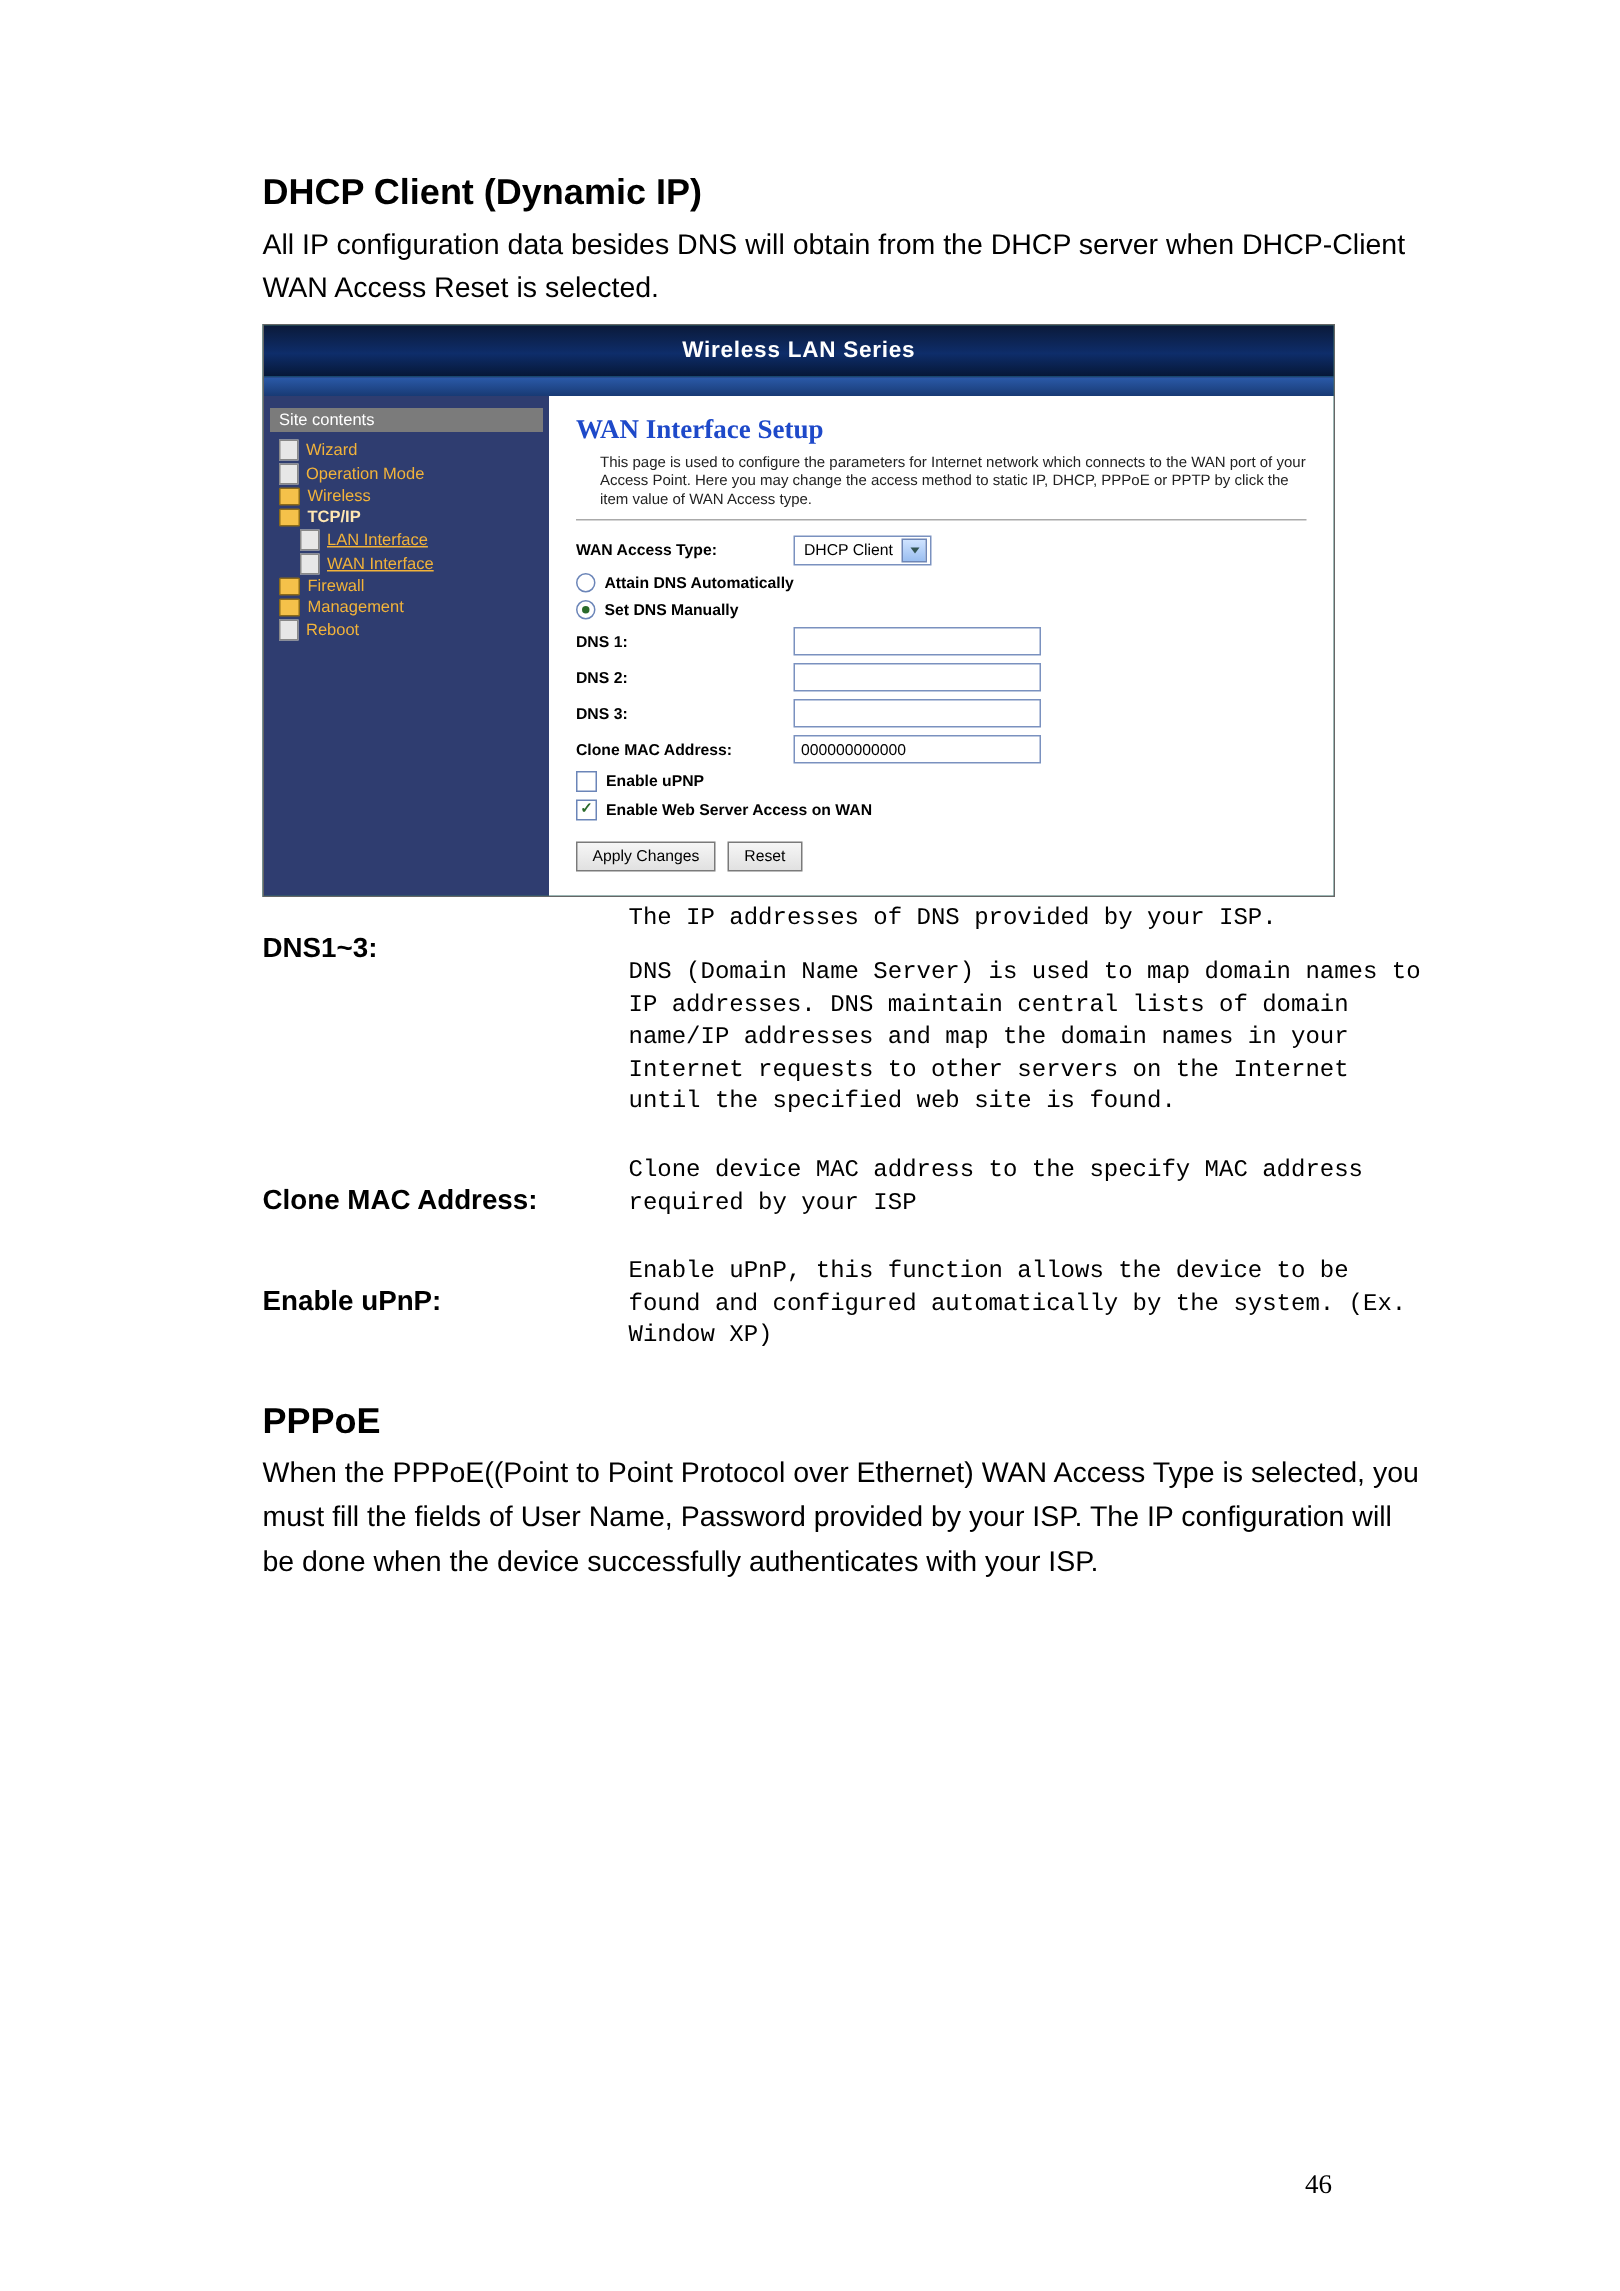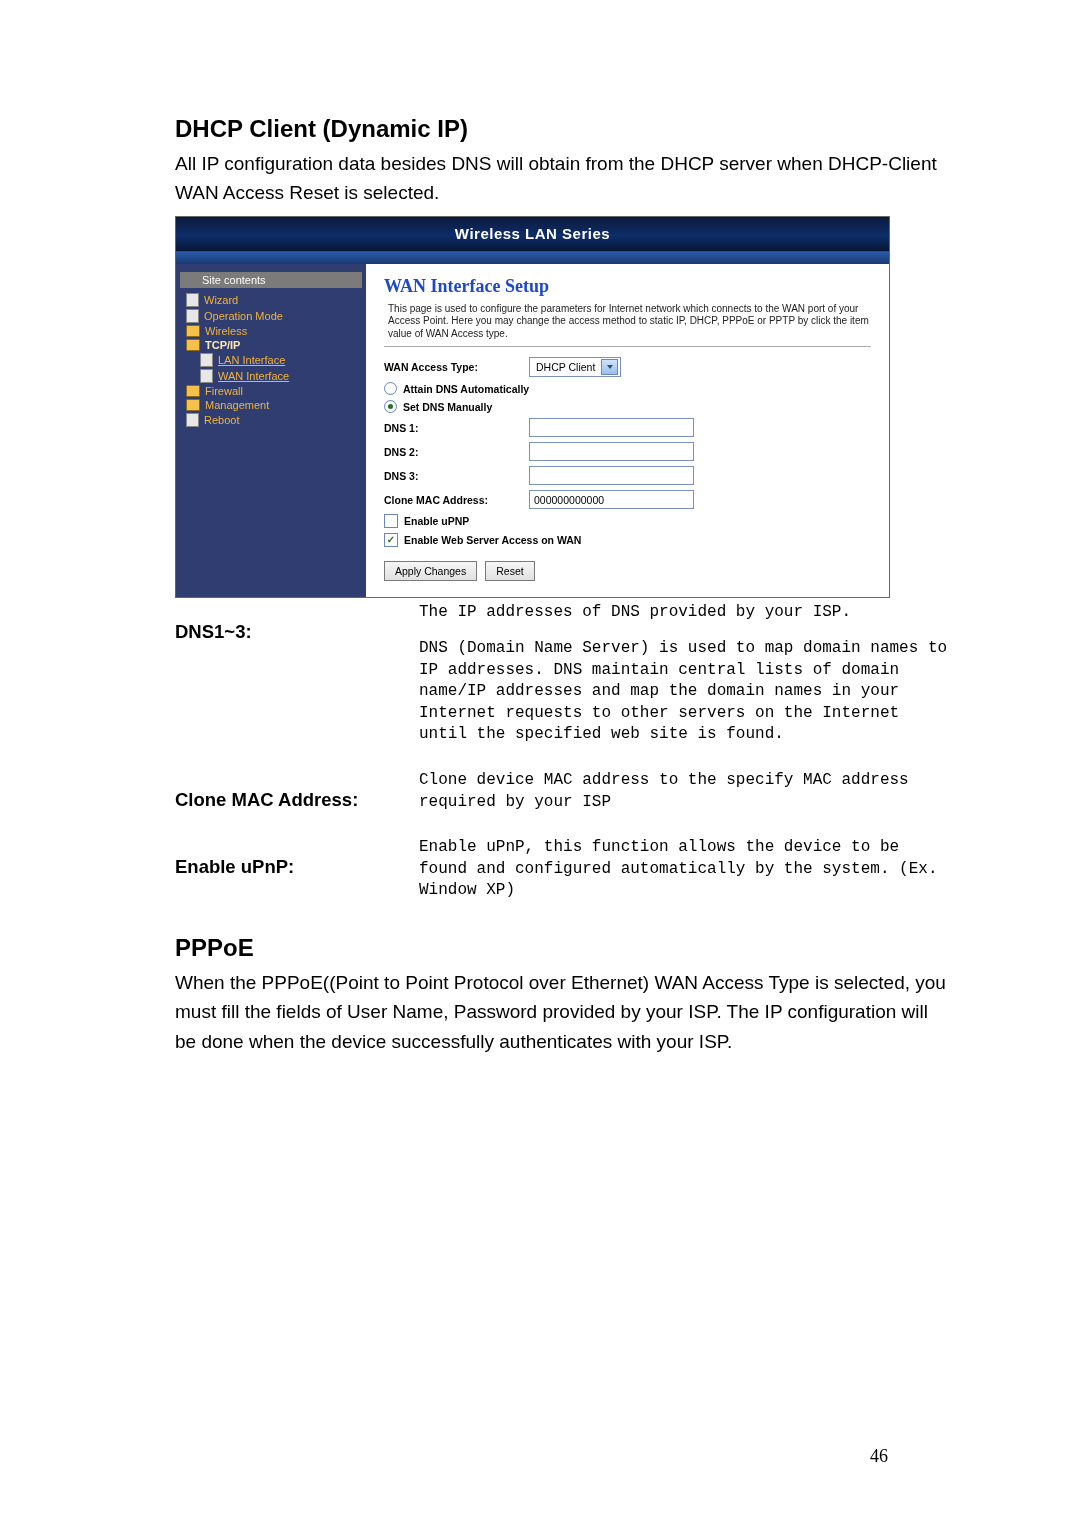--- a/index.html
+++ b/index.html
@@ -67,21 +67,21 @@
     width: 190px;
     background: #2f3d70;
     color: #d5d5d5;
     padding: 8px 8px 8px 10px;
     box-sizing: border-box;
     font-size: 11px;
   }
   .sidebar-root {
     background: #7b7b7b;
     color: #fff;
-    padding: 2px 22px;
+    padding: 2px 6px;
     margin: 0 -4px 4px -6px;
     font-size: 11px;
   }
   .sidebar-item {
     display: flex;
     align-items: center;
     gap: 5px;
     padding: 1px 0;
     color: #f2b33a;
     font-size: 11px;
@@ -112,21 +112,21 @@
     color: #1e49c9;
     font-weight: bold;
     font-family: "Times New Roman", serif;
     font-size: 18px;
     margin: 0 0 6px 0;
   }
   .panel-desc {
     font-size: 10px;
     color: #222;
     line-height: 1.25;
-    margin: 0 0 6px 4px;
+    margin: 0 0 6px 16px;
   }
   .panel-hr {
     border: none;
     border-top: 1px solid #aaa;
     margin: 2px 0 10px 0;
   }
   .form-row {
     display: flex;
     align-items: center;
     font-size: 10.5px;

